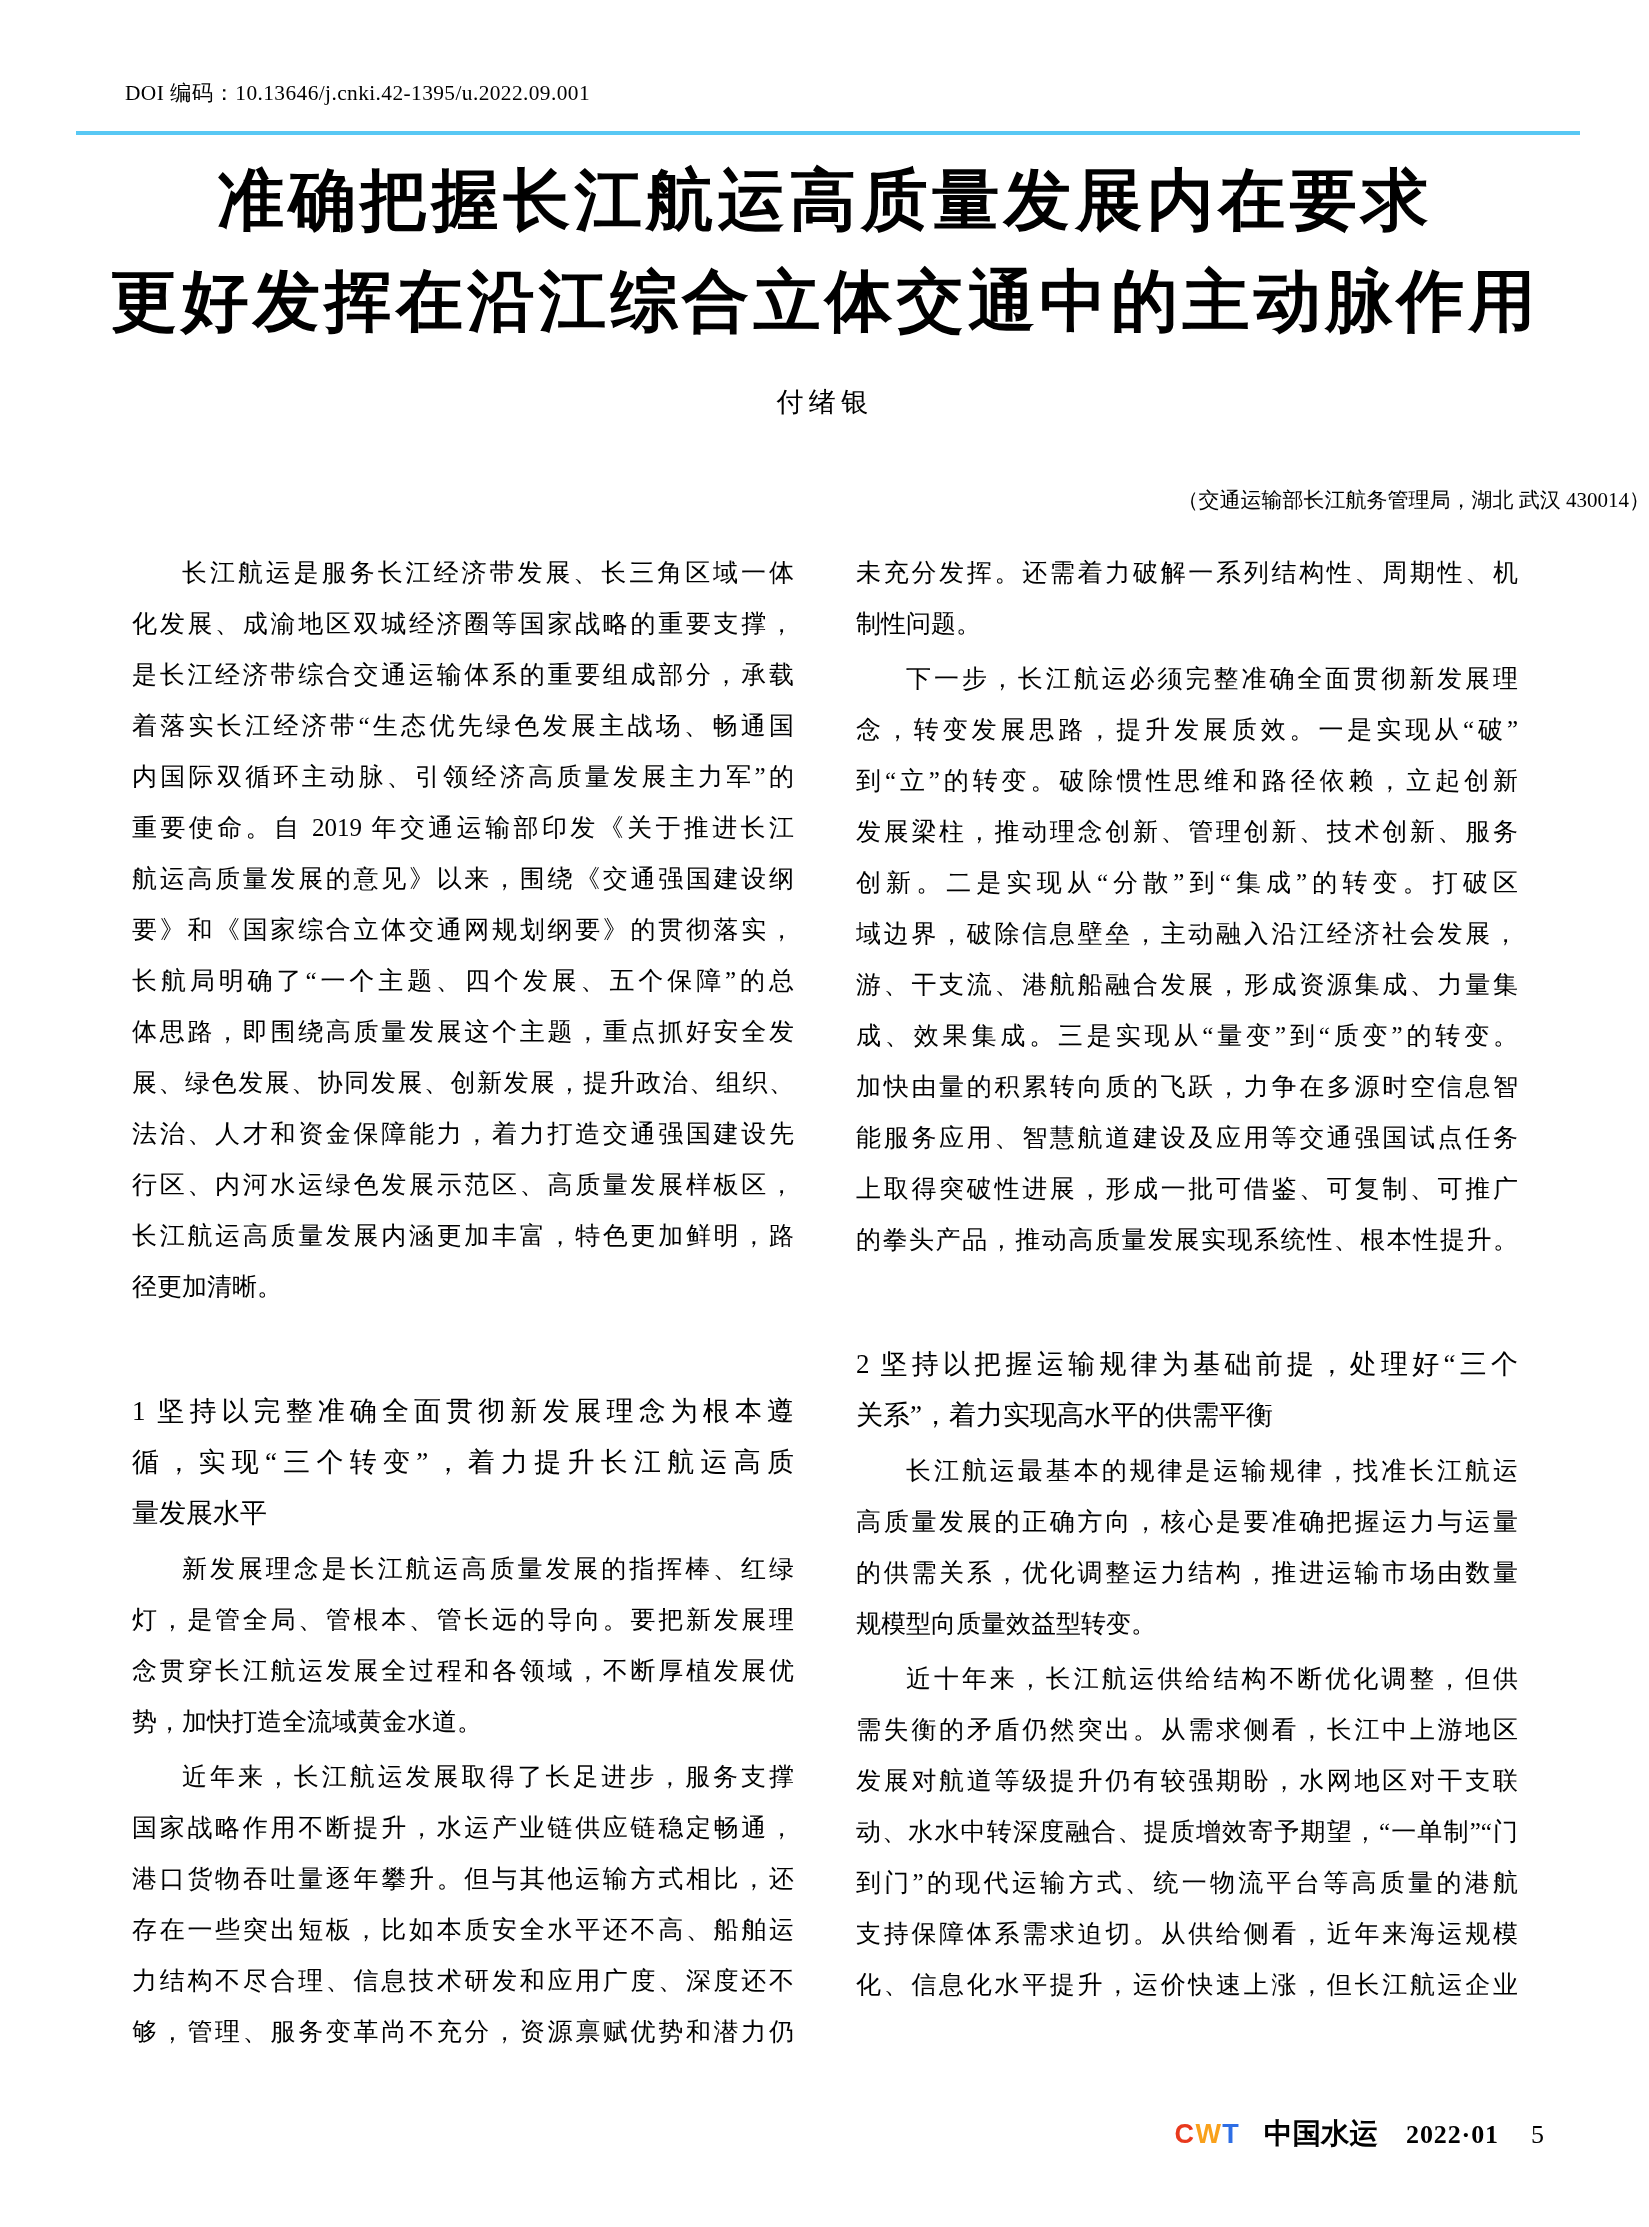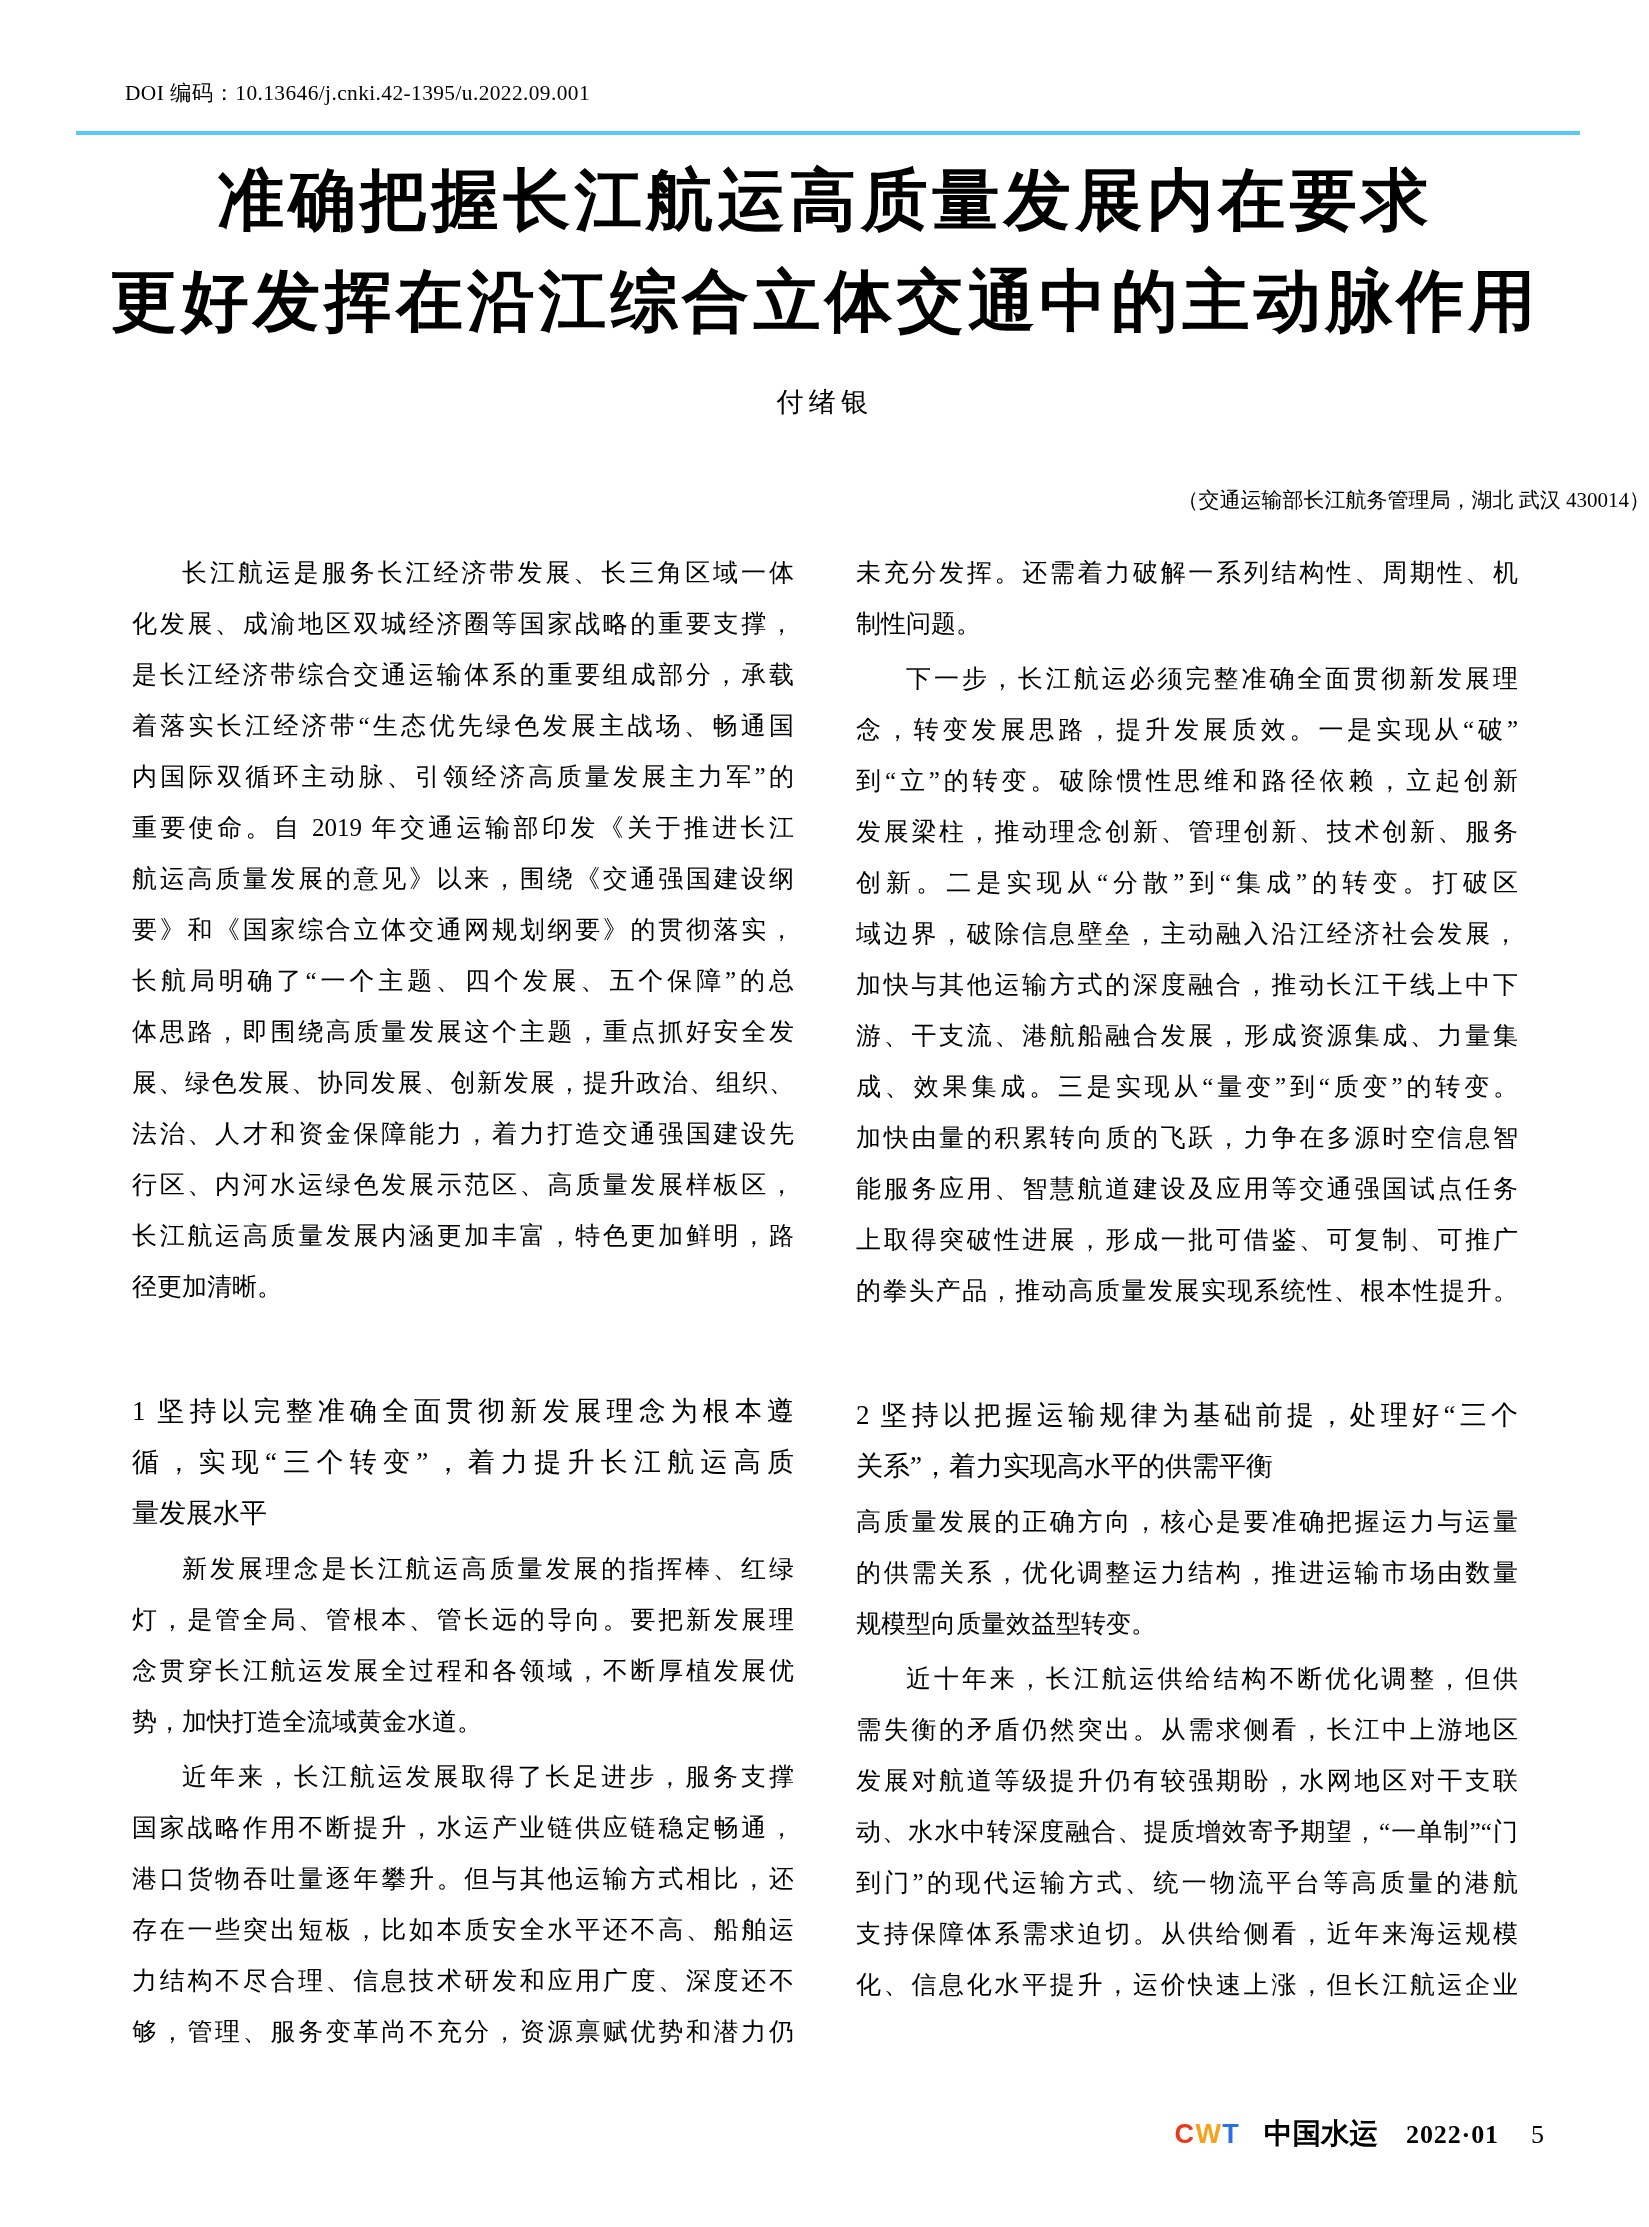--- a/index.html
+++ b/index.html
@@ -152,33 +152,33 @@
         <div class="line">未充分发挥。还需着力破解一系列结构性、周期性、机</div>
         <div class="line short">制性问题。</div>
       </div>
       <div class="block">
         <div class="line indent">下一步，长江航运必须完整准确全面贯彻新发展理</div>
         <div class="line">念，转变发展思路，提升发展质效。一是实现从“破”</div>
         <div class="line">到“立”的转变。破除惯性思维和路径依赖，立起创新</div>
         <div class="line">发展梁柱，推动理念创新、管理创新、技术创新、服务</div>
         <div class="line">创新。二是实现从“分散”到“集成”的转变。打破区</div>
         <div class="line">域边界，破除信息壁垒，主动融入沿江经济社会发展，</div>
-        <div class="line">加快与其他运输方式的深度融合，推动长江干线上中下</div>
         <div class="line">游、干支流、港航船融合发展，形成资源集成、力量集</div>
         <div class="line">成、效果集成。三是实现从“量变”到“质变”的转变。</div>
         <div class="line">加快由量的积累转向质的飞跃，力争在多源时空信息智</div>
         <div class="line">能服务应用、智慧航道建设及应用等交通强国试点任务</div>
         <div class="line">上取得突破性进展，形成一批可借鉴、可复制、可推广</div>
         <div class="line">的拳头产品，推动高质量发展实现系统性、根本性提升。</div>
       </div>
       <div class="block heading gap">
         <div class="line">2 坚持以把握运输规律为基础前提，处理好“三个</div>
         <div class="line short">关系”，着力实现高水平的供需平衡</div>
       </div>
       <div class="block">
+        <div class="line indent">长江航运最基本的规律是运输规律，找准长江航运</div>
         <div class="line">高质量发展的正确方向，核心是要准确把握运力与运量</div>
         <div class="line">的供需关系，优化调整运力结构，推进运输市场由数量</div>
         <div class="line short">规模型向质量效益型转变。</div>
       </div>
       <div class="block">
         <div class="line indent">近十年来，长江航运供给结构不断优化调整，但供</div>
         <div class="line">需失衡的矛盾仍然突出。从需求侧看，长江中上游地区</div>
         <div class="line">发展对航道等级提升仍有较强期盼，水网地区对干支联</div>
         <div class="line">动、水水中转深度融合、提质增效寄予期望，“一单制”“门</div>
         <div class="line">到门”的现代运输方式、统一物流平台等高质量的港航</div>

